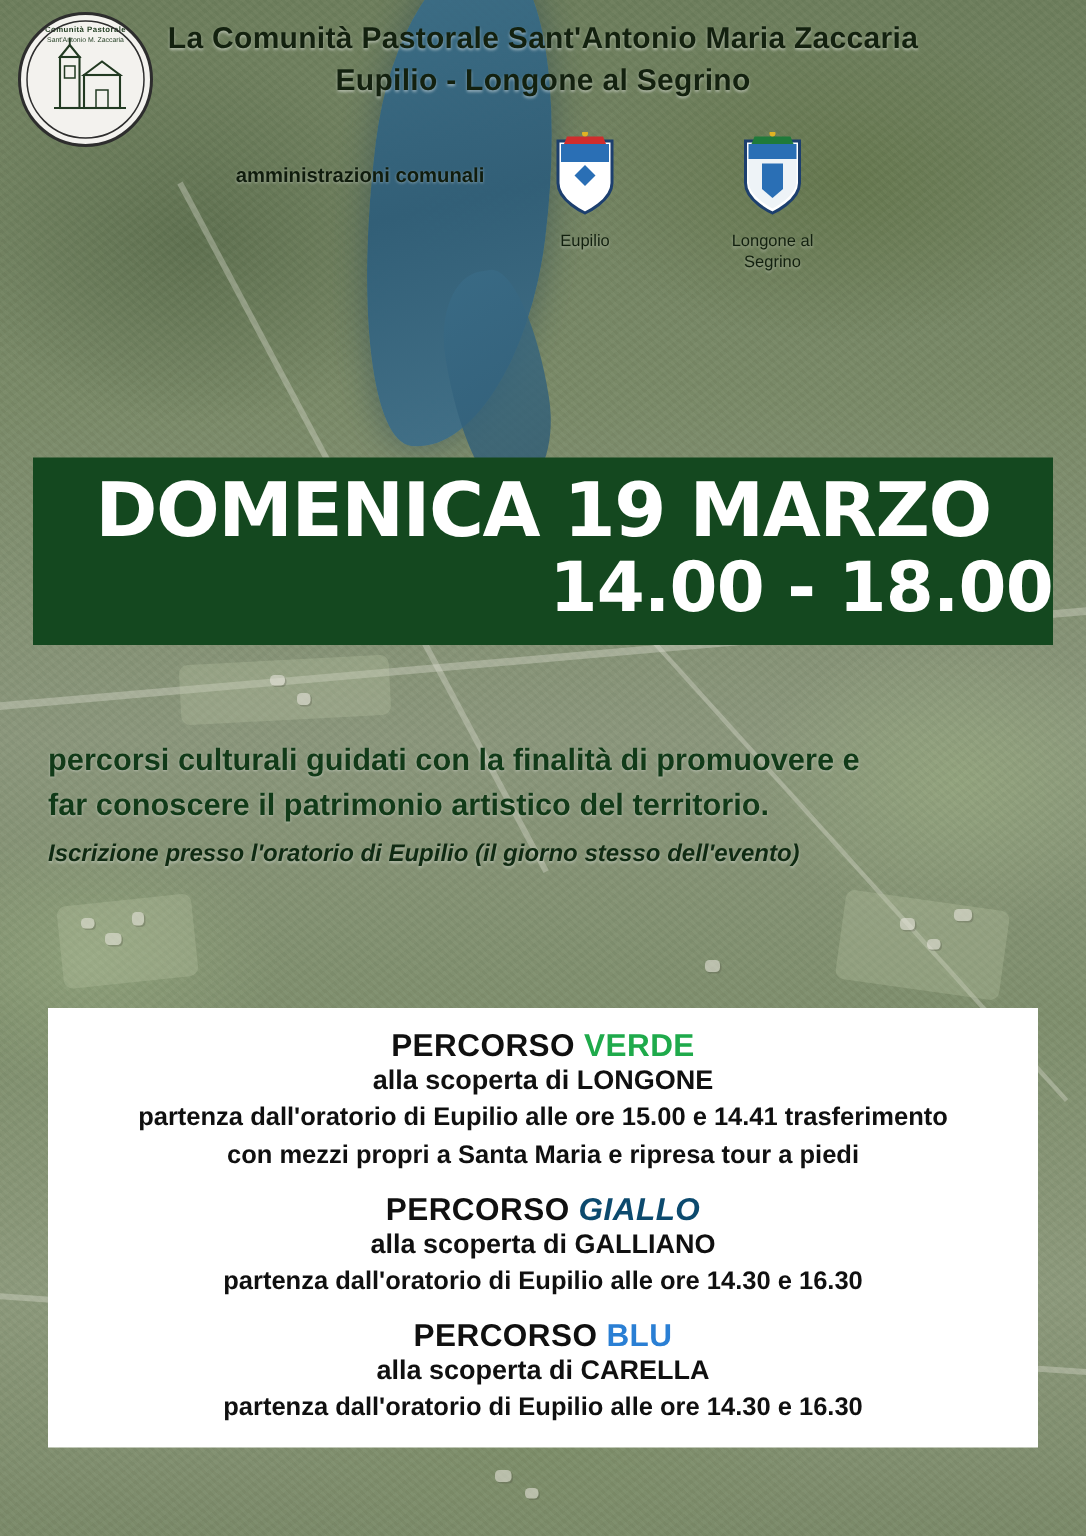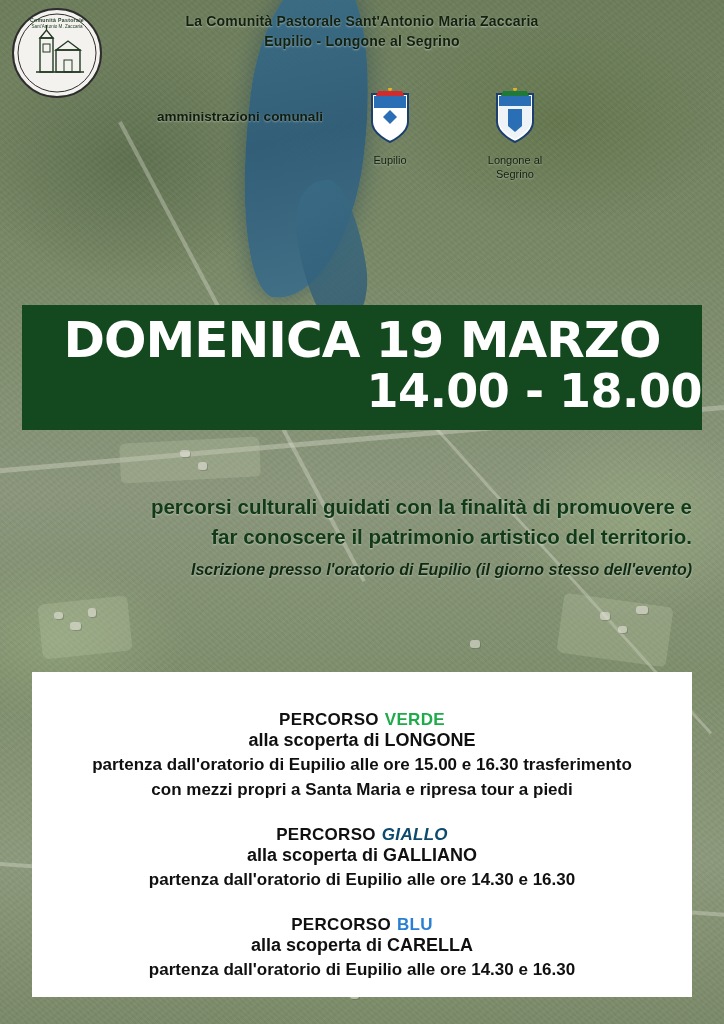--- a/index.html
+++ b/index.html
@@ -91,21 +91,21 @@
     position: absolute;
     left: 0; top: 0;
     width: 724px;
     padding-top: 12px;
     text-align: center;
     z-index: 5;
   }
   .header .line {
     color: #13210f;
     font-weight: bold;
-    font-size: 14px;
+    font-size: 20px;
     letter-spacing: .2px;
     text-shadow: 0 1px 2px rgba(255,255,255,.45);
     line-height: 1.42;
   }
 
   
   .seal {
     position: absolute;
     left: 12px;
     top: 8px;
@@ -226,21 +226,21 @@
     letter-spacing: -.5px;
     text-align: right;
   }
 
   
   .desc {
     position: absolute;
     left: 32px;
     top: 492px;
     width: 660px;
-    text-align: right;
+    text-align: left;
     z-index: 5;
   }
   .desc .d1 {
     color: #113a18;
     font-weight: bold;
     font-size: 20.5px;
     line-height: 1.45;
     text-shadow: 0 1px 2px rgba(255,255,255,.4);
   }
   .desc .d2 {
@@ -259,25 +259,24 @@
     top: 672px;
     width: 660px;
     background: #ffffff;
     z-index: 5;
     padding: 14px 0 16px 0;
     text-align: center;
   }
   .route { margin-bottom: 14px; }
   .route:last-child { margin-bottom: 0; }
   .route-title {
-    font-size: 17px;
+    font-size: 21px;
     font-weight: bold;
     color: #101010;
     letter-spacing: .3px;
-    margin-top: 24px;
   }
   .route-color { margin-left: 6px; }
   .route-sub {
     font-size: 18px;
     font-weight: bold;
     color: #101010;
     margin-top: 0;
   }
   .route-detail {
     font-size: 17px;
@@ -379,21 +378,21 @@
     <div class="d2">Iscrizione presso l'oratorio di Eupilio (il giorno stesso dell'evento)</div>
   </div>
 
   <div class="routes">
 
     <div class="route">
       <div class="route-title">
         <span>PERCORSO</span><span class="route-color" style="color:#1faa4b;">VERDE</span>
       </div>
       <div class="route-sub">alla scoperta di LONGONE</div>
-      <div class="route-detail">partenza dall'oratorio di Eupilio alle ore 15.00 e 16.30 trasferimento</div>
+      <div class="route-detail">partenza dall'oratorio di Eupilio alle ore 15.00 e 14.41 trasferimento</div>
       <div class="route-detail">con mezzi propri a Santa Maria e ripresa tour a piedi</div>
     </div>
 
     <div class="route">
       <div class="route-title">
         <span>PERCORSO</span><span class="route-color" style="color:#0c4a6e;font-style:italic;">GIALLO</span>
       </div>
       <div class="route-sub">alla scoperta di GALLIANO</div>
       <div class="route-detail">partenza dall'oratorio di Eupilio alle ore 14.30 e 16.30</div>
     </div>

